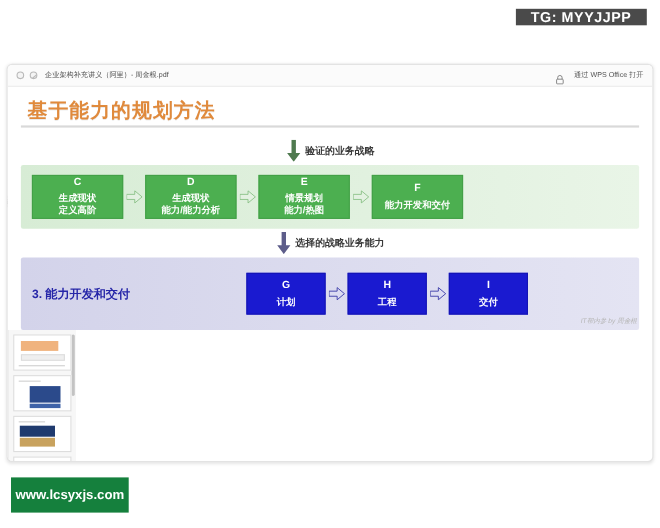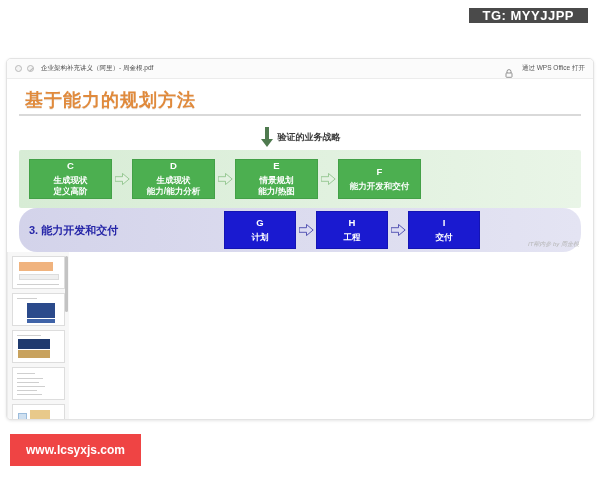--- a/index.html
+++ b/index.html
@@ -19,25 +19,25 @@
     font-size: 13px;
     font-weight: bold;
     letter-spacing: 0.5px;
     padding: 0 14px;
   }
 
   
   .site-badge {
     position: absolute;
     left: 10px; bottom: 14px;
-    background: #ef4444;
+    background: #15803d;
     color: #ffffff;
     font-size: 12px;
     font-weight: bold;
-    padding: 9px 16px;
+    padding: 9px 4px;
   }
 
   
   .viewer {
     position: absolute;
     left: 6px; top: 58px;
     width: 588px; height: 362px;
     background: #ffffff;
     border: 1px solid #e3e3e3;
     border-radius: 5px;
@@ -150,21 +150,21 @@
     flex: 1;
     display: flex;
     align-items: center;
     padding-right: 10px;
   }
 
   .band1 { background: linear-gradient(to right,#f3d6d2,#f7e6e3); height: 62px; }
   .band1 .band-label { color: #b03a2e; }
   .band2 { background: linear-gradient(to right,#d7ecd5,#e9f5e7); height: 58px; }
   .band2 .band-label { color: #2e7d32; }
-  .band3 { background: linear-gradient(to right,#d3d3ea,#e4e4f3); height: 44px; border-radius: 18px; }
+  .band3 { background: linear-gradient(to right,#d3d3ea,#e4e4f3); height: 66px; }
   .band3 .band-label { color: #2626a8; }
 
   
   .bx {
     color: #ffffff;
     text-align: center;
     font-size: 8.5px;
     line-height: 1.35;
     display: flex;
     flex-direction: column;
@@ -365,20 +365,28 @@
                 <path d="M0 4h8V0.5l7.2 6L8 12.5V9H0z" fill="#e3f1e1" stroke="#7fbb7c" stroke-width="0.8"></path>
               </svg>
           </div>
           <div class="bx bx-green">
             <span class="k">F</span>
             <span class="t">能力开发和交付</span>
           </div>
         </div>
       </div>
 
+      <div class="connector">
+        <span class="down-arrow">
+          <svg viewBox="0 0 14 20" width="14" height="20">
+            <path d="M5 0h4v12h4l-6 8-6-8h4z" fill="#5d5d8a"></path>
+          </svg>
+        </span>
+        <span class="conn-text">选择的战略业务能力</span>
+      </div>
 
       <div class="band band3">
         <div class="band-label">3. 能力开发和交付</div>
         <div class="band-content" style="justify-content:center;gap:0;">
           <div class="bx bx-blue">
             <span class="k">G</span>
             <span class="t">计划</span>
           </div>
           <div class="chev">
             <svg viewBox="0 0 16 13" width="15" height="12">

